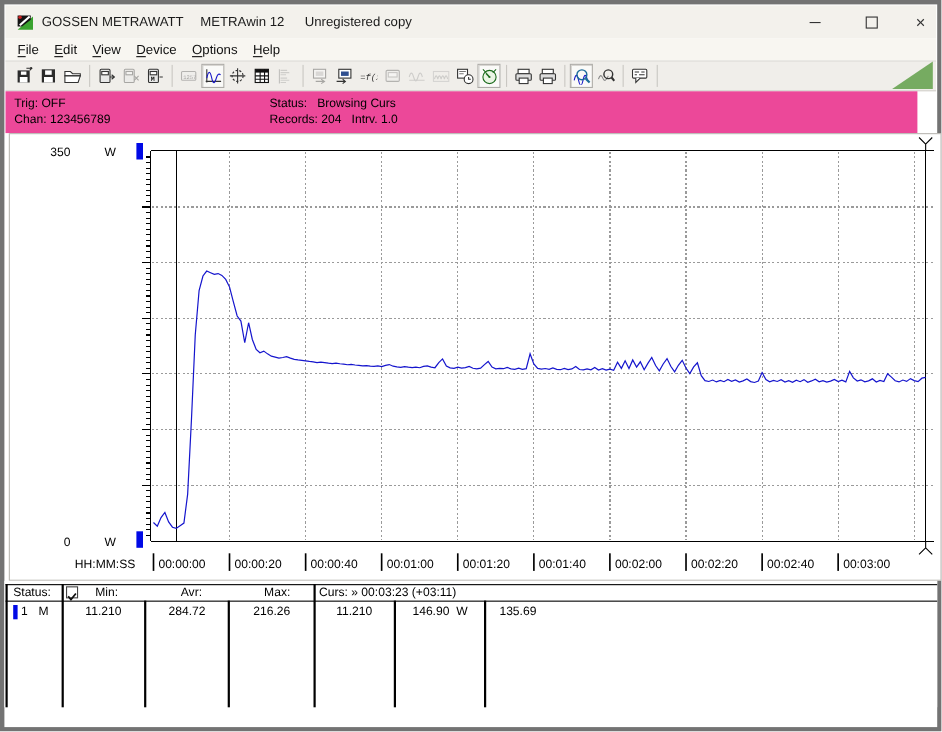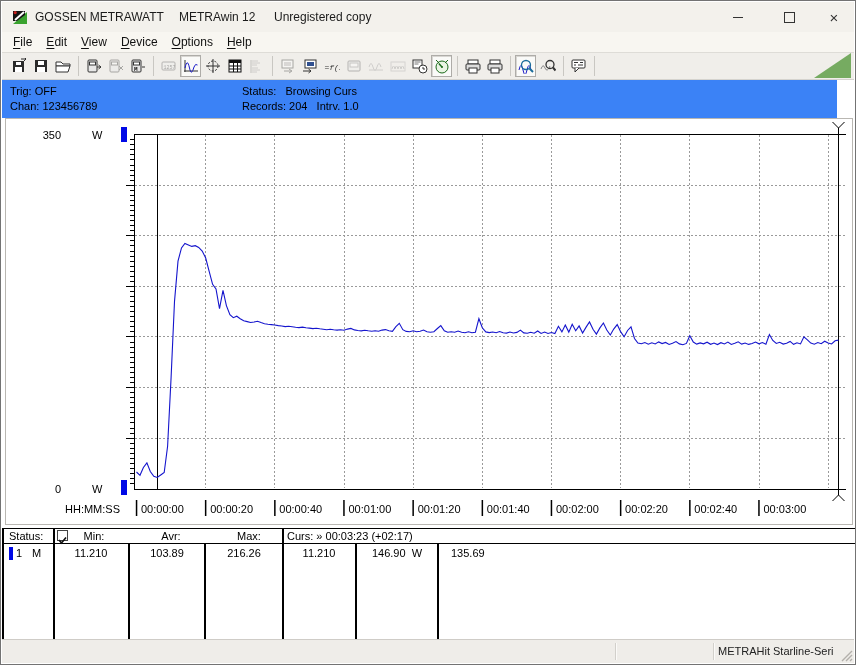--- a/index.html
+++ b/index.html
@@ -1,18 +1,18 @@
 <!DOCTYPE html>
 <html><head>
 <meta charset="utf-8">
 <style>
   html,body{margin:0;padding:0;}
   body{width:856px;height:665px;position:relative;overflow:hidden;
        font-family:"Liberation Sans",sans-serif;background:#fff;-webkit-font-smoothing:antialiased;}
-  .window{position:absolute;inset:0;border:1px solid #737373;box-sizing:border-box;background:#fff;}
+  .window{position:absolute;inset:0;border:4px solid #737373;box-sizing:border-box;background:#fff;}
 
   
   .titlebar{position:absolute;left:1px;right:1px;top:1px;height:30px;background:#f3f1ec;}
   .titlebar .ttext{position:absolute;top:8px;font-size:12px;color:#1b1b1b;white-space:pre;}
   .appicon{position:absolute;left:10px;top:7px;width:16px;height:16px;}
   .winbtn{position:absolute;top:0;width:46px;height:30px;display:flex;align-items:center;justify-content:center;color:#333;cursor:default;}
   .glyph-min{width:10px;height:0;border-top:1px solid #333;}
   .glyph-max{width:9px;height:9px;border:1px solid #333;}
   .glyph-close{font-size:15px;line-height:15px;}
 
@@ -25,21 +25,21 @@
   .toolbar{position:absolute;left:1px;right:1px;top:51px;height:28px;background:#f0eeea;
            border-top:1px solid #dedcd7;border-bottom:1px solid #d5d3ce;box-sizing:border-box;
            display:flex;align-items:center;padding-left:6px;}
   .tbtn{width:21px;height:22px;display:flex;align-items:center;justify-content:center;border:1px solid transparent;box-sizing:border-box;margin-right:1px;font-family:Liberation Mono, monospace;}
   .tbtn.pressed{border:1px solid #aeaca8;background:#fafaf8;box-shadow:inset 1px 1px 0 #d8d6d2;}
   .tbtn.disabled{opacity:.38;filter:grayscale(1);}
   .tsep{width:1px;height:20px;background:#c9c7c2;margin:0 4px;flex:none;}
   .tri-green{position:absolute;right:3px;bottom:1px;width:0;height:0;border-bottom:25px solid #76ab61;border-left:37px solid transparent;}
 
   
-  .infobar{position:absolute;left:1px;right:18px;top:79px;height:38px;background:#3b82f6;}
+  .infobar{position:absolute;left:1px;right:18px;top:79px;height:38px;background:#ec4899;}
   .infotext{position:absolute;font-size:11px;color:#000;white-space:pre;}
 
   
   .chart-panel{position:absolute;left:4px;top:117px;width:846px;height:405px;border:1px solid #b9b7b2;background:#fff;}
 
   
   .table-panel{position:absolute;left:0;right:0;top:524px;height:115px;background:#fff;}
   .t-hline{position:absolute;height:1px;background:#000;}
   .t-vline{position:absolute;width:2px;background:#000;}
   .t-text{position:absolute;font-size:11px;color:#000;white-space:pre;}
@@ -430,36 +430,28 @@
 
     <span class="t-text" style="left:8px;top:5px">Status:</span>
     <div class="chkbox" style="left:56px;top:5px">
       <svg width="9" height="9" viewBox="0 0 9 9">
           <path d="M1 4 L3.5 7 L8 1.5" fill="none" stroke="#111" stroke-width="1.6"></path>
         </svg>
     </div>
     <span class="t-text t-center" style="left:93px;top:5px">Min:</span>
     <span class="t-text t-center" style="left:170px;top:5px">Avr:</span>
     <span class="t-text t-center" style="left:248px;top:5px">Max:</span>
-    <span class="t-text" style="left:286px;top:5px">Curs: » 00:03:23 (+02:17)</span>
+    <span class="t-text" style="left:286px;top:5px">Curs: » 00:03:23 (+03:11)</span>
 
     <div class="chanmark" style="left:8px;top:22px"></div>
     <span class="t-text" style="left:15px;top:22px">1</span>
     <span class="t-text" style="left:31px;top:22px">M</span>
     <span class="t-text t-center" style="left:90px;top:22px">11.210</span>
-    <span class="t-text t-center" style="left:166px;top:22px">103.89</span>
+    <span class="t-text t-center" style="left:166px;top:22px">284.72</span>
     <span class="t-text t-center" style="left:243px;top:22px">216.26</span>
     <span class="t-text t-center" style="left:318px;top:22px">11.210</span>
     <span class="t-text t-center" style="left:396px;top:22px">146.90  W</span>
     <span class="t-text" style="left:450px;top:22px">135.69</span>
   </div>
 
 
-  <div class="statusbar">
-    <div class="s-sep" style="left:613px"></div>
-    <div class="s-sep" style="left:711px"></div>
-    <span class="s-text" style="left:716px">METRAHit Starline-Seri</span>
-    <svg class="grip" viewBox="0 0 13 13">
-      <path d="M12 2 L2 12 M12 6 L6 12 M12 10 L10 12" stroke="#b3b0ab" stroke-width="1.4"></path>
-    </svg>
-  </div>
 
 </div>
 
 </body></html>

